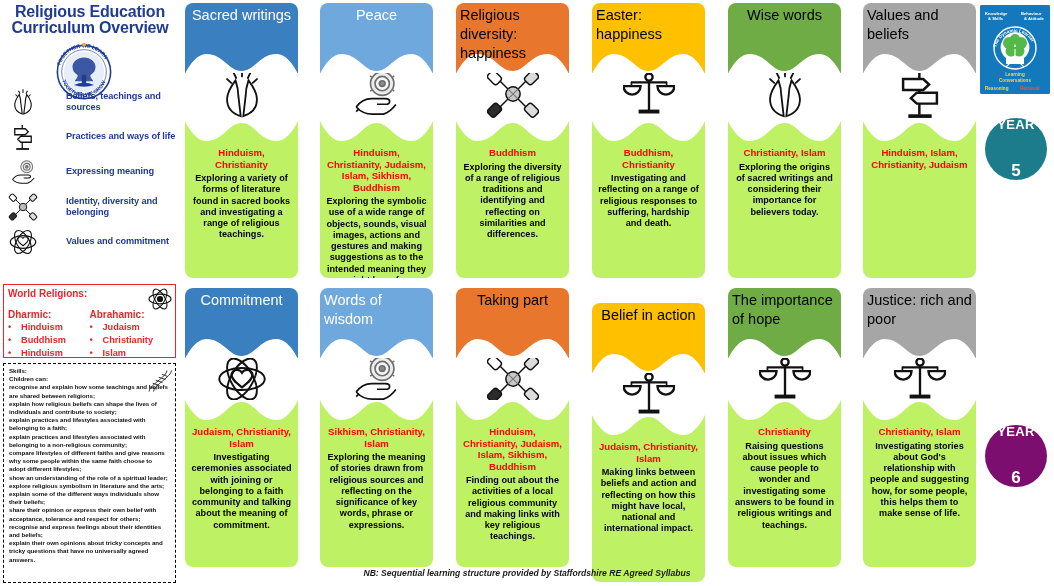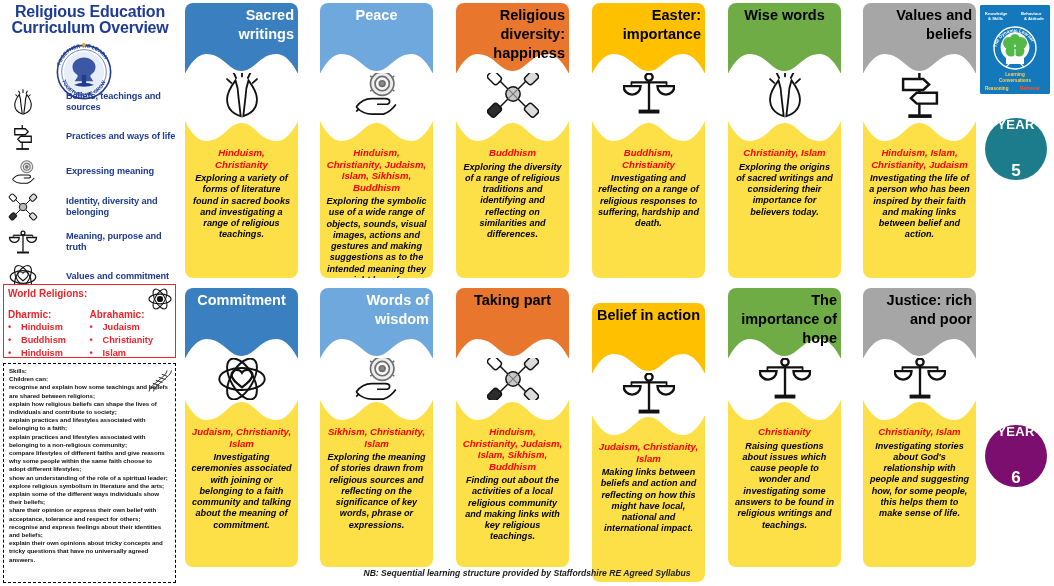--- a/index.html
+++ b/index.html
@@ -71,35 +71,34 @@
   .card {
     position: absolute; width: 113px;
   }
   .card-header {
     position: relative; width: 113px; height: 70px;
     border-radius: 8px 8px 0 0;
     display: flex; align-items: flex-start; justify-content: center;
     padding-top: 3px; overflow: hidden;
   }
   .card-header .hdr-txt {
-    font-size: 14.5px; line-height: 19px; text-align: right;
-    padding: 0 4px; position: relative; z-index: 2; font-weight: bold;
+    font-size: 14.5px; line-height: 19px; text-align: left;
+    padding: 0 4px; position: relative; z-index: 2;
   }
   .hdr-wave {
     position: absolute; left: 0; bottom: -1px; width: 113px; height: 26px; z-index: 1;
   }
   .card-icon {
     position: absolute; left: 0; width: 113px; height: 58px;
     display: flex; align-items: center; justify-content: center;
   }
   .card-body {
     position: absolute; left: 0; width: 113px;
-    background: #fde047; border-radius: 0 0 8px 8px;
+    background: #bef264; border-radius: 0 0 8px 8px;
     overflow: hidden;
-    font-style: italic;
   }
   .body-wave { position: absolute; left: 0; top: 0; width: 113px; height: 24px; }
   .body-inner { position: relative; padding: 6px 6px 5px 6px; }
   .religions-line {
     color: #FF0000; font-weight: bold; font-size: 9.6px; line-height: 11.5px;
     text-align: center;
   }
   .desc-line {
     color: #000; font-weight: bold; font-size: 9.1px; line-height: 11.3px;
     text-align: center; margin-top: 3px;
@@ -203,34 +202,20 @@
             <rect x="30" y="3" width="7" height="9" rx="2" fill="#ddd" transform="rotate(45 33.5 7.5)"></rect>
             <rect x="3" y="28" width="7" height="9" rx="2" fill="#333" transform="rotate(45 6.5 32.5)"></rect>
             <rect x="30" y="28" width="7" height="9" rx="2" fill="#ddd" transform="rotate(-45 33.5 32.5)"></rect>
             <circle cx="20" cy="20" r="5" fill="#bbb"></circle>
           </svg>
         </div>
         <div class="strand-label">Identity, diversity and belonging</div>
       </div>
       <div class="strand-row">
         <div class="strand-icon">
-          <svg width="30" height="30" viewBox="0 0 40 40" fill="none" stroke="#111" stroke-width="1.7">
-            <circle cx="20" cy="8" r="2.6" fill="#fff"></circle>
-            <path d="M20 11 v22"></path>
-            <path d="M7 11 h26"></path>
-            <path d="M2 14 a6.5 6.5 0 0 0 13 0z" fill="#fff"></path>
-            <path d="M25 14 a6.5 6.5 0 0 0 13 0z" fill="#fff"></path>
-            <path d="M7 14 l0 -3 M33 14 l0 -3" stroke-width="1.2"></path>
-            <path d="M12 34 h16" stroke-width="2.6"></path>
-          </svg>
-        </div>
-        <div class="strand-label">Meaning, purpose and truth</div>
-      </div>
-      <div class="strand-row">
-        <div class="strand-icon">
           <svg width="30" height="30" viewBox="0 0 40 40" fill="none" stroke="#111" stroke-width="1.5">
             <ellipse cx="20" cy="20" rx="17" ry="8.5"></ellipse>
             <ellipse cx="20" cy="20" rx="17" ry="8.5" transform="rotate(60 20 20)"></ellipse>
             <ellipse cx="20" cy="20" rx="17" ry="8.5" transform="rotate(120 20 20)"></ellipse>
             <path d="M20 25 c-5 -4 -7 -6 -7 -8.5 c0 -2 1.6 -3.5 3.5 -3.5 c1.4 0 2.7 0.8 3.5 2 c0.8 -1.2 2.1 -2 3.5 -2 c1.9 0 3.5 1.5 3.5 3.5 c0 2.5 -2 4.5 -7 8.5z"></path>
           </svg>
         </div>
         <div class="strand-label">Values and commitment</div>
       </div>
     </div>
@@ -377,21 +362,21 @@
             <path d="M0 0 C0 0 9 20 21 20 C39 20 43 2 56.5 2 C70 2 74 20 92 20 C104 20 113 0 113 0 Z" fill="#ffffff"></path>
           </svg>
           <div class="body-inner" style="padding-top:26px">
             <div class="religions-line">Buddhism</div>
             <div class="desc-line">Exploring the diversity of a range of religious traditions and identifying and reflecting on similarities and differences.</div>
           </div>
         </div>
       </div>
       <div class="card" style="left: 592px; top: 3px;">
         <div class="card-header" style="background:#FFC000">
-          <div class="hdr-txt" style="color:#000000">Easter: importance</div>
+          <div class="hdr-txt" style="color:#000000">Easter: happiness</div>
           <svg class="hdr-wave" viewBox="0 0 113 26" preserveAspectRatio="none">
             <path d="M0 0 L113 0 L113 26 C113 26 104 6 92 6 C74 6 70 23 56.5 23 C43 23 39 6 21 6 C9 6 0 26 0 26 Z" fill="#FFC000"></path>
             <path d="M0 26 C0 26 9 6 21 6 C39 6 43 23 56.5 23 C70 23 74 6 92 6 C104 6 113 26 113 26 Z" fill="#ffffff"></path>
           </svg>
         </div>
         <div class="card-icon" style="top:62px">
           <svg width="52" height="52" viewBox="0 0 40 40" fill="none" stroke="#111" stroke-width="1.8">
             <circle cx="20" cy="7" r="2.8" fill="#fff"></circle>
             <path d="M20 10 v23"></path>
             <path d="M6 11 h28"></path>
@@ -451,21 +436,20 @@
             <path d="M33 19 h-15.5 l-4.5 4.2 l4.5 4.2 h15.5z" fill="#fff"></path>
             <path d="M11 37 h18" stroke-width="2.8"></path>
           </svg>
         </div>
         <div class="card-body" style="top:118px;height:157px">
           <svg class="body-wave" viewBox="0 0 113 24" preserveAspectRatio="none">
             <path d="M0 0 C0 0 9 20 21 20 C39 20 43 2 56.5 2 C70 2 74 20 92 20 C104 20 113 0 113 0 Z" fill="#ffffff"></path>
           </svg>
           <div class="body-inner" style="padding-top:26px">
             <div class="religions-line">Hinduism, Islam, Christianity, Judaism</div>
-            <div class="desc-line">Investigating the life of a person who has been inspired by their faith and making links between belief and action.</div>
           </div>
         </div>
       </div>
       <div class="card" style="left: 185px; top: 288px;">
         <div class="card-header" style="background:#3A7FBF">
           <div class="hdr-txt" style="color:#ffffff">Commitment</div>
           <svg class="hdr-wave" viewBox="0 0 113 26" preserveAspectRatio="none">
             <path d="M0 0 L113 0 L113 26 C113 26 104 6 92 6 C74 6 70 23 56.5 23 C43 23 39 6 21 6 C9 6 0 26 0 26 Z" fill="#3A7FBF"></path>
             <path d="M0 26 C0 26 9 6 21 6 C39 6 43 23 56.5 23 C70 23 74 6 92 6 C104 6 113 26 113 26 Z" fill="#ffffff"></path>
           </svg>

